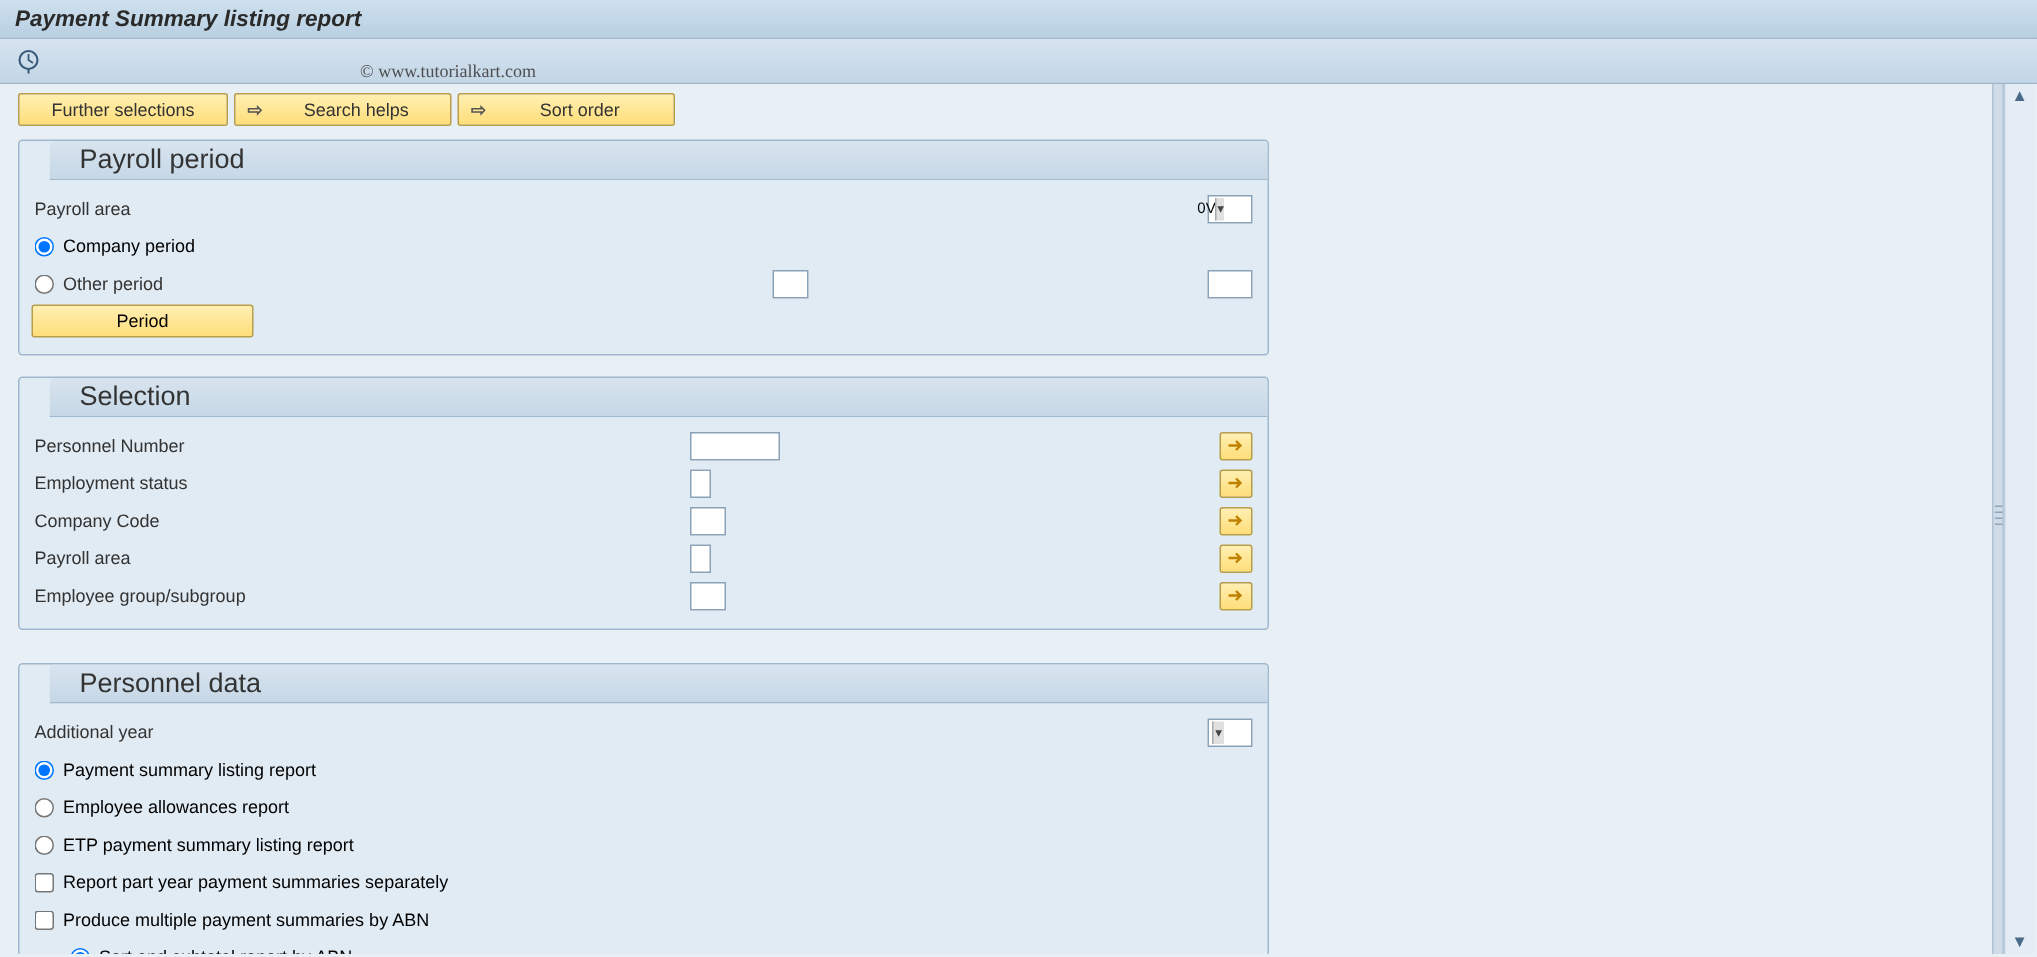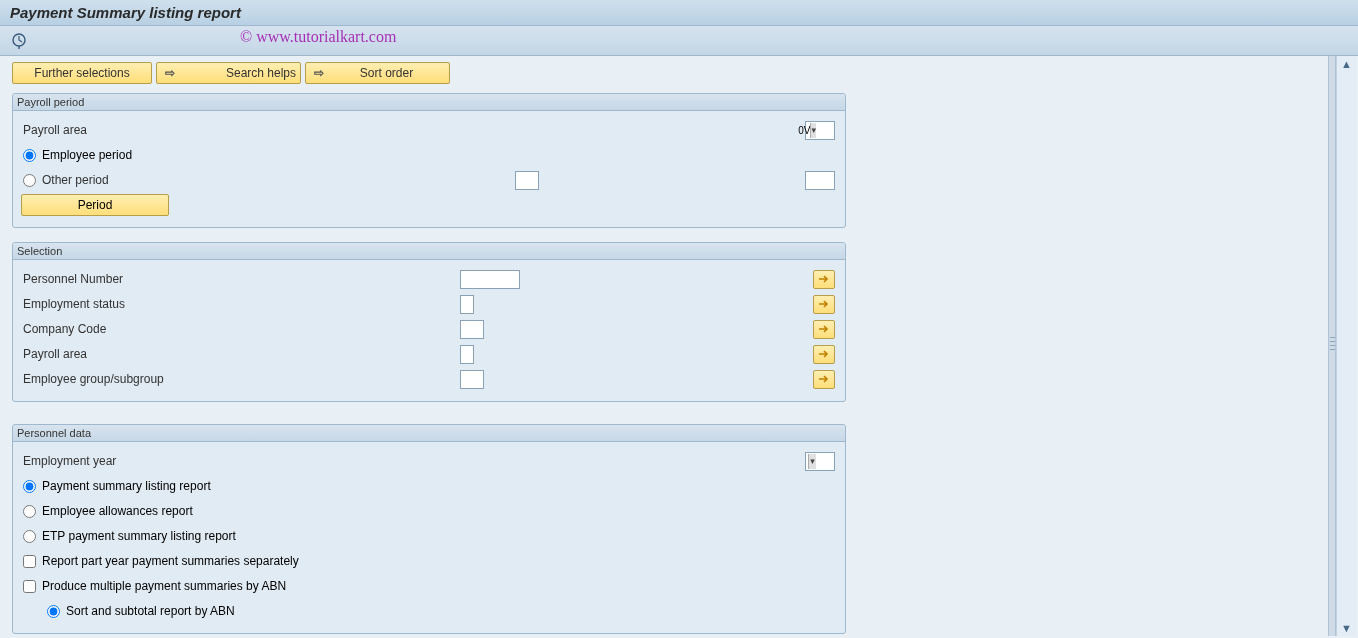--- a/index.html
+++ b/index.html
@@ -31,23 +31,23 @@
       align-items: center;
       gap: 4px;
     }
     .clock-icon {
       width: 18px; height: 18px;
       display: inline-flex; align-items: center; justify-content: center;
     }
     .watermark {
       position: absolute;
       left: 240px;
-      top: 28px;
-      font-size: 16px;
-      color: #a21caf;
+      top: 40px;
+      font-size: 12px;
+      color: #404040;
       opacity: 0.9;
       font-family: Georgia, serif;
       pointer-events: none;
       z-index: 50;
     }
     .content-area {
       position: relative;
       height: 580px;
       overflow: hidden;
     }
@@ -83,23 +83,24 @@
       border: 1px solid #9fb8ce;
       border-radius: 3px;
       background: #e1ebf3;
       width: 834px;
       margin-bottom: 14px;
     }
     .group-title {
       background: linear-gradient(to bottom, #d8e4ef, #c6d7e6);
       border-bottom: 1px solid #9fb8ce;
       border-radius: 3px 3px 0 0;
-      padding: 2px 4px;
-      font-size: 11px;
+      padding: 2px 20px;
+      font-size: 18px;
       color: #333;
+      margin-left: 20px;
     }
     .group-body {
       padding: 6px 10px 10px 10px;
     }
     .field-row {
       display: flex;
       align-items: center;
       height: 24px;
       margin-top: 1px;
       justify-content: space-between;
@@ -231,42 +232,42 @@
 
 <div class="content-area">
 <div class="main-scroll">
 
   <div class="button-row">
     <button class="sap-btn wide">
       <span>Further selections</span>
     </button>
     <button class="sap-btn arrow">
       <span class="arrow-glyph">⇨</span>
-      <span style="flex:1;text-align:right">Search helps</span>
+      <span style="flex:1;text-align:center">Search helps</span>
     </button>
     <button class="sap-btn arrow">
       <span class="arrow-glyph">⇨</span>
       <span style="flex:1;text-align:center">Sort order</span>
     </button>
   </div>
 
   <div class="group-box">
     <div class="group-title">Payroll period</div>
     <div class="group-body">
       <div class="field-row">
         <span class="field-label">Payroll area</span>
         <div class="f4-box">
           <span class="f4-inner">0V</span>
           <span class="f4-trig">▾</span>
         </div>
       </div>
       <div class="field-row">
         <label class="radio-wrap">
           <input type="radio" name="period" checked="" style="">
-          <span>Employee period</span>
+          <span>Company period</span>
         </label>
       </div>
       <div class="field-row">
         <label class="radio-wrap field-label" style="width:224px">
           <input type="radio" name="period" style="">
           <span>Other period</span>
         </label>
         <input type="text" class="sap-input" style="width: 24px;" value="">
         <input type="text" class="sap-input" style="width: 30px; margin-left: -1px;" value="">
       </div>
@@ -326,21 +327,21 @@
               </svg>
             </span>
           </div>
         </div>
   </div>
 
   <div class="group-box" style="margin-top:22px">
     <div class="group-title">Personnel data</div>
     <div class="group-body">
       <div class="field-row">
-        <span class="field-label">Employment year</span>
+        <span class="field-label">Additional year</span>
         <div class="f4-box">
           <span class="f4-inner"></span>
           <span class="f4-trig">▾</span>
         </div>
       </div>
       <div id="additional-radios">
             <div class="field-row">
               <label class="radio-wrap">
                 <input type="radio" name="rpt" checked="" style="">
                 <span>Payment summary listing report</span>

